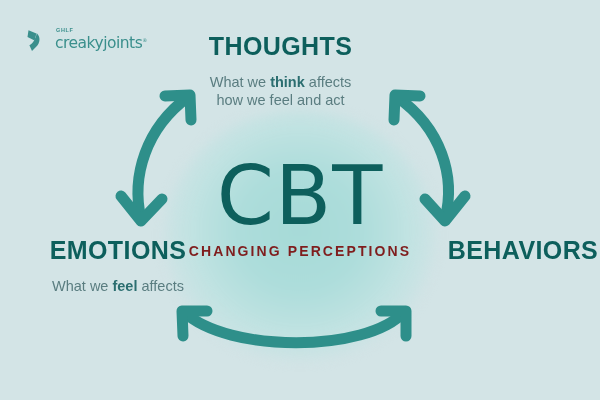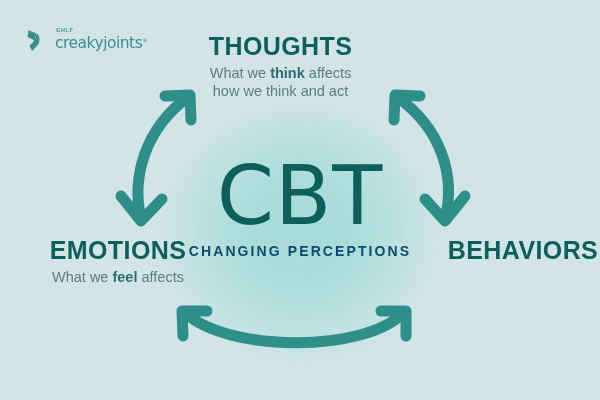--- a/index.html
+++ b/index.html
@@ -43,38 +43,38 @@
   #logo .reg { font-size:5px; vertical-align:super; }
 
   
   .node { position:absolute; text-align:center; }
   .node .title {
     color:#0d5f5c; font-weight:bold; font-size:25px;
     letter-spacing:0.4px; line-height:28px; white-space:nowrap;
   }
   .node .desc {
     color:#5a7d80; font-size:14.5px; line-height:18px;
-    margin-top:4px; white-space:nowrap;
+    margin-top:13px; white-space:nowrap;
   }
   .node .desc b { color:#2b6e70; font-weight:bold; }
 
   #node-thoughts { left:0; top:32px; width:561px; }
   #node-emotions { left:20px; top:236px; width:196px; }
   #node-behaviors { left:425px; top:236px; width:196px; }
 
   
   #centre {
     position:absolute; left:0; top:155px; width:600px; text-align:center;
   }
   #cbt {
     color:#0d5f5c; font-weight:normal; font-size:82px; line-height:82px;
     letter-spacing:1px; font-family:"DejaVu Sans", sans-serif;
   }
   #tagline {
-    color:#0c4a6e; font-weight:bold; font-size:14px;
+    color:#7f1d1d; font-weight:bold; font-size:14px;
     letter-spacing:2.1px; margin-top:6px;
   }
 </style>
 </head>
 <body>
 
 <div id="stage">
 
   <div id="glow"></div>
 
@@ -110,21 +110,21 @@
     <div class="wordwrap">
       <div class="ghlf">GHLF</div>
       <div class="cj"><span>creakyjoints</span><span class="reg">®</span></div>
     </div>
   </div>
 
   <div class="node" id="node-thoughts">
     <div class="title">THOUGHTS</div>
     <div class="desc">
       <span>What we </span><b>think</b><span> affects</span><br>
-      <span>how we think and act</span>
+      <span>how we feel and act</span>
     </div>
   </div>
 
   <div class="node" id="node-emotions">
     <div class="title">EMOTIONS</div>
     <div class="desc">
       <span>What we </span><b>feel</b><span> affects</span><br>
     </div>
   </div>
 

